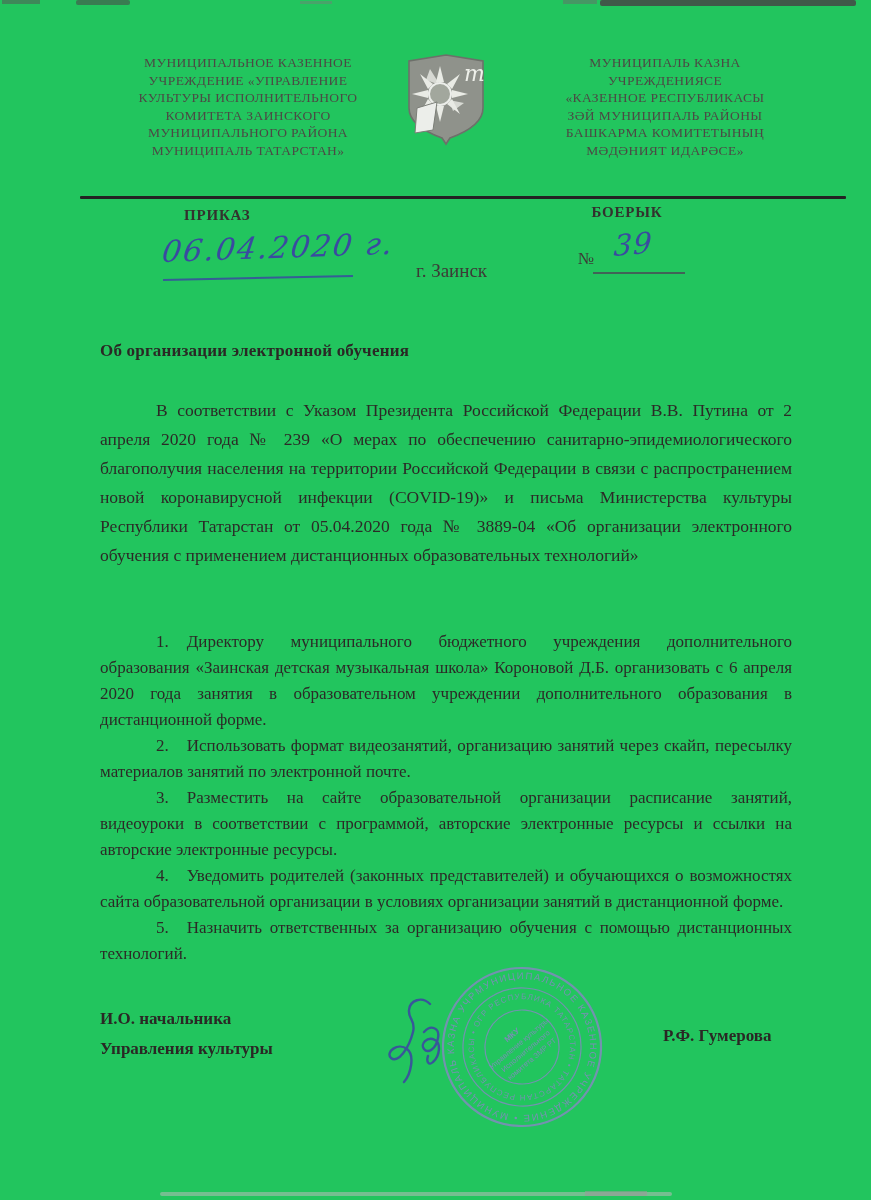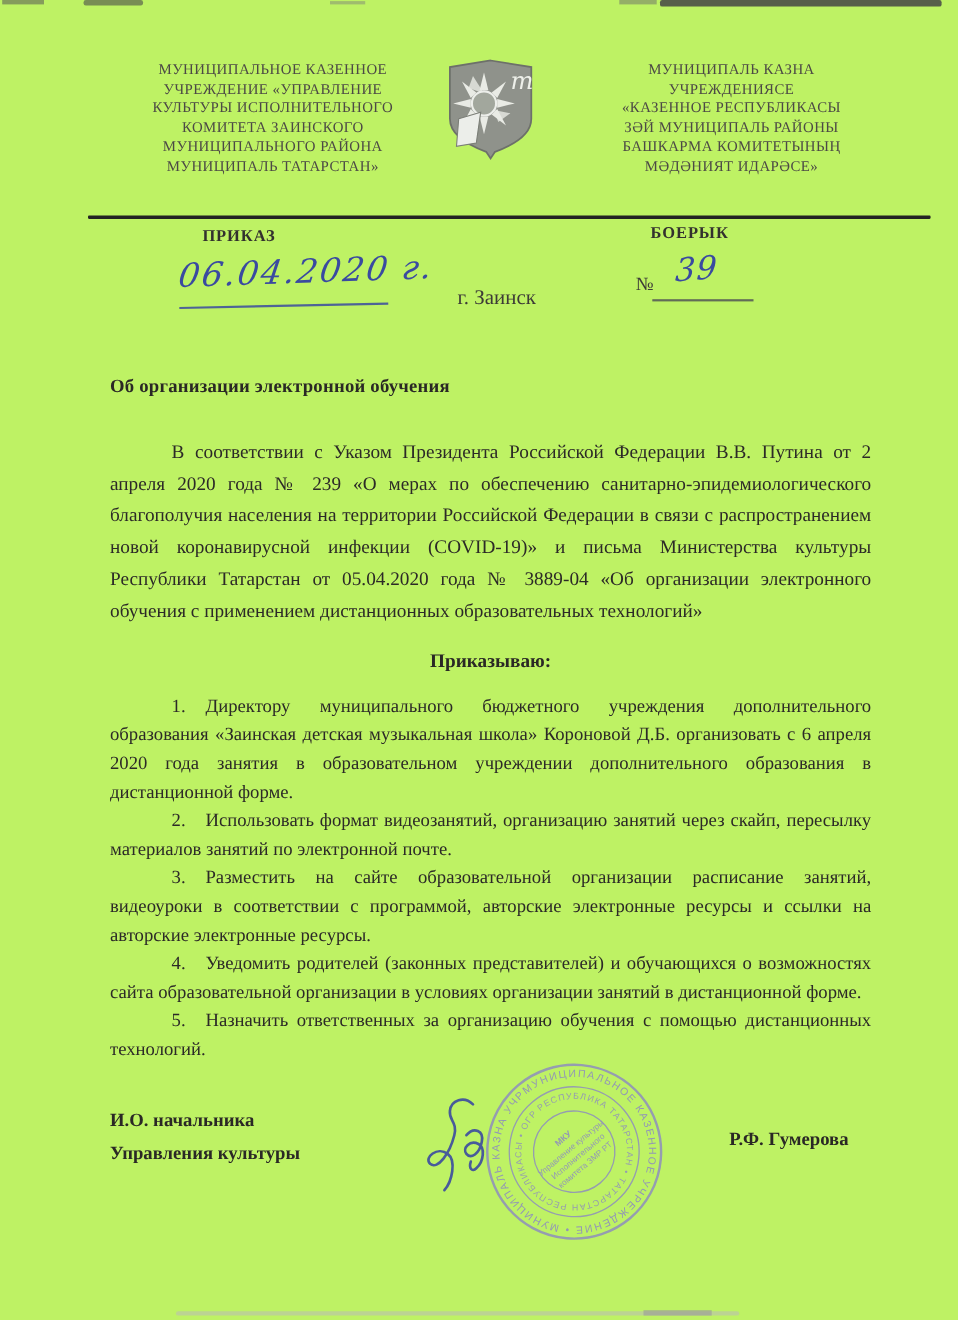--- a/index.html
+++ b/index.html
@@ -1,18 +1,18 @@
 <!DOCTYPE html>
 <html lang="ru" style="--ink_blue: #3a4aa0; --stamp_purple: #8a85c6;"><head>
 <meta charset="utf-8">
 <style>
   html,body{margin:0;padding:0;background:#ffffff;}
   .page{
     position:relative; width:871px; height:1200px; overflow:hidden;
-    background:#bef264; font-family:"Liberation Serif", serif; color:#2e2c29;
+    background:#22c55e; font-family:"Liberation Serif", serif; color:#2e2c29;
   }
   
   .artifact{position:absolute; pointer-events:none;}
   
   .org{position:absolute; text-align:center; font-size:13.5px; line-height:17.5px;
        color:#4c4945; letter-spacing:0.4px;}
   .org-left{left:96px; top:54px; width:304px;}
   .org-right{left:498px; top:54px; width:334px;}
   .emblem{position:absolute; left:404px; top:52px; width:84px; height:94px;}
   .rule{position:absolute; left:80px; top:196px; width:766px; height:3px;
@@ -118,21 +118,20 @@
   <div class="date-underline"></div>
   <div class="place">г. Заинск</div>
   <div class="num-sign">№</div>
   <div class="num-underline"></div>
   <div class="hand hand-number">39</div>
 
   <div class="doc-title">Об организации электронной обучения</div>
 
   <p class="preamble">В соответствии  с Указом Президента Российской Федерации В.В. Путина от 2 апреля 2020 года № 239 «О мерах по обеспечению санитарно-эпидемиологического благополучия населения на территории Российской Федерации в связи с распространением новой коронавирусной инфекции (COVID-19)»  и письма Министерства культуры Республики Татарстан от 05.04.2020 года № 3889-04 «Об организации электронного обучения с применением дистанционных образовательных технологий»</p>
 
-  <div class="resolution">Приказываю:</div>
 
   <div class="items">
     <p><span class="num">1.</span><span>Директору муниципального бюджетного учреждения дополнительного образования «Заинская детская музыкальная школа» Короновой Д.Б. организовать с 6 апреля 2020 года занятия в образовательном учреждении дополнительного образования в дистанционной форме.</span></p>
     <p><span class="num">2.</span><span>Использовать формат видеозанятий, организацию занятий через скайп, пересылку материалов занятий по электронной почте.</span></p>
     <p><span class="num">3.</span><span>Разместить на сайте образовательной организации расписание занятий, видеоуроки в соответствии с программой, авторские электронные ресурсы и ссылки на авторские электронные ресурсы.</span></p>
     <p><span class="num">4.</span><span>Уведомить родителей (законных представителей) и обучающихся о возможностях сайта образовательной организации в условиях организации занятий в дистанционной форме.</span></p>
     <p><span class="num">5.</span><span>Назначить ответственных  за организацию обучения с помощью дистанционных технологий.</span></p>
   </div>
 
   <div class="sig-position">

